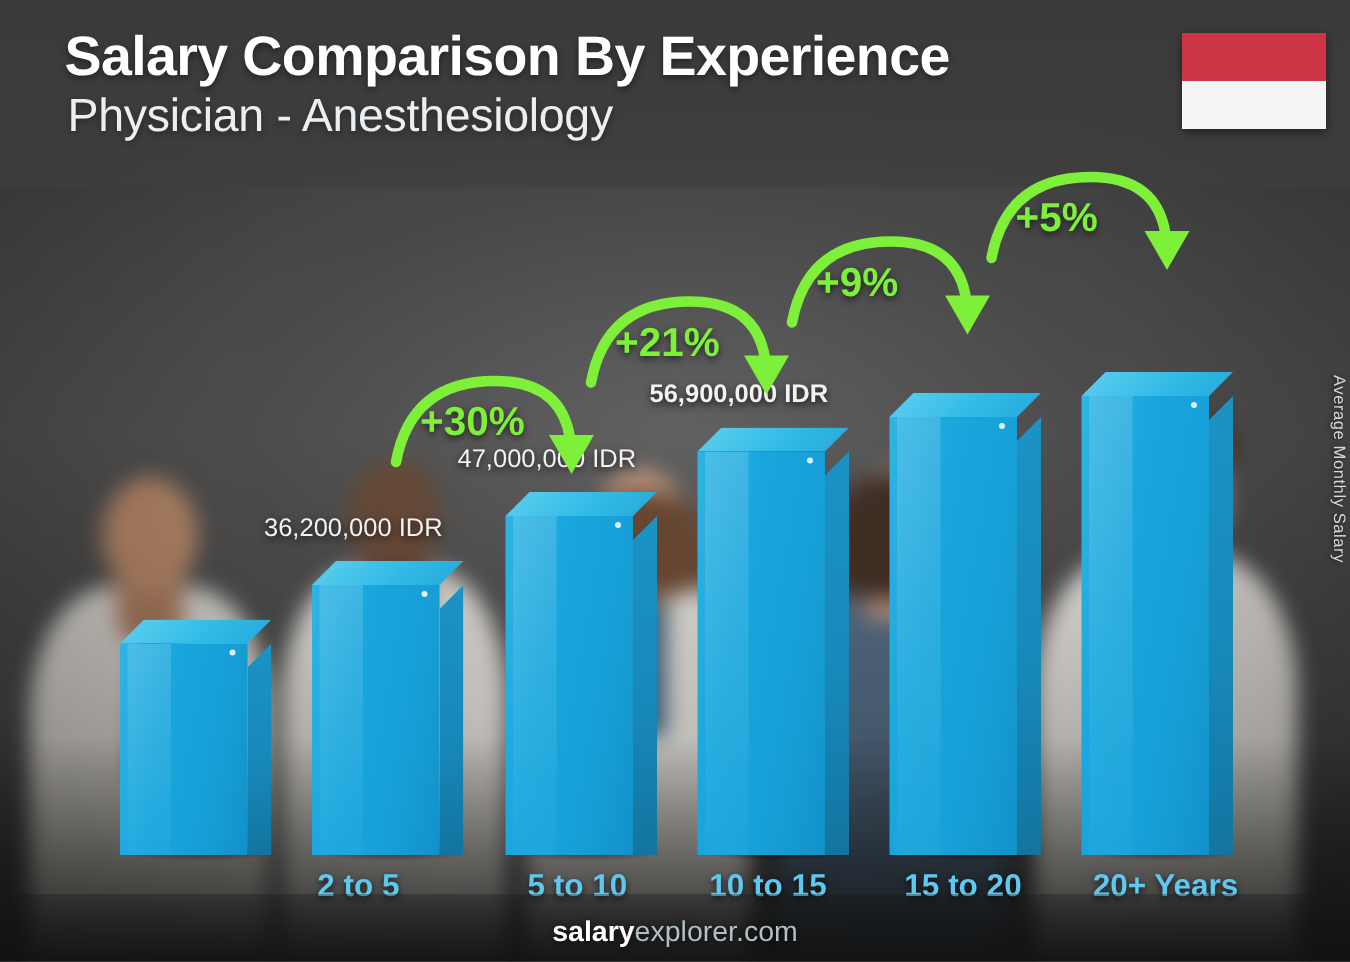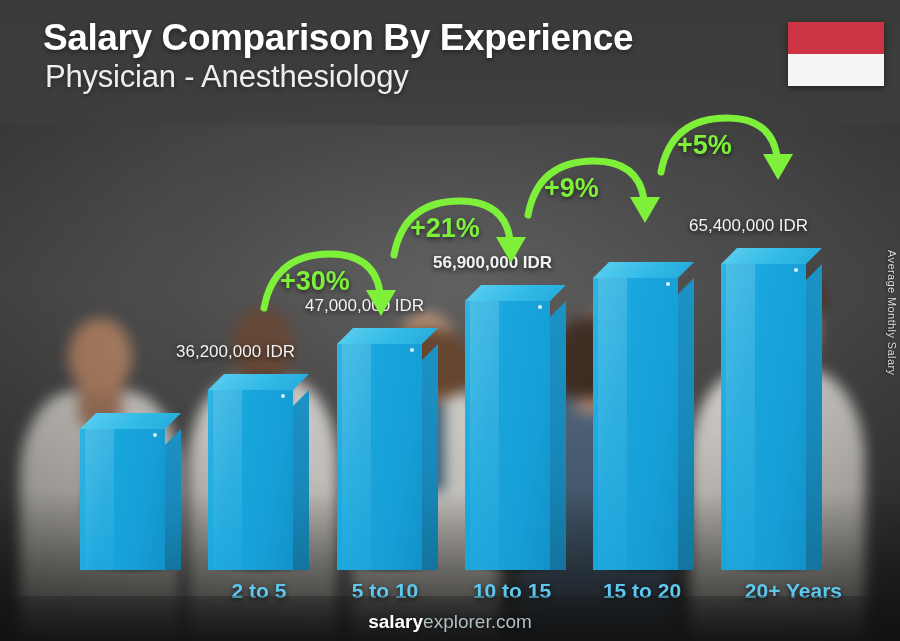--- a/index.html
+++ b/index.html
@@ -230,21 +230,20 @@
         <div class="bar-front" style="width: 85px; height: 292px;"></div>
         <div class="bar-dot" style="left: 73px; bottom: 284px;"></div>
       </div>
       <div class="bar-group" style="left: 721px; width: 101px; height: 322px;">
         <div class="bar-shadow" style="width: 101px;"></div>
         <div class="bar-side" style="left: 85px; width: 16px; height: 306px; clip-path: polygon(0px 16px, 100% 0px, 100% 100%, 0px 100%);"></div>
         <div class="bar-top" style="bottom: 306px; left: 0px; width: 101px; height: 16px; clip-path: polygon(0px 100%, 16px 0px, 100% 0px, 85px 100%);"></div>
         <div class="bar-front" style="width: 85px; height: 306px;"></div>
         <div class="bar-dot" style="left: 73px; bottom: 298px;"></div>
       </div>
-      <div class="value-label" style="left: 689px; bottom: 405px;">65,400,000 IDR</div>
       <div class="pct-wrap" style="left: 258px; top: 246px; width: 150px; height: 80px;">
         <svg class="arc-svg" width="150" height="80">
           <path d="M 6 62 Q 16 8 72 8 Q 116 8 122 46" stroke="#7ef03a" stroke-width="7" fill="none" stroke-linecap="round"></path>
           <polygon points="108,44 138,44 123,70" fill="#7ef03a"></polygon>
         </svg>
         <div class="pct-text" style="left: 22px; top: 20px;">+30%</div>
       </div>
       <div class="pct-wrap" style="left: 388px; top: 193px; width: 150px; height: 80px;">
         <svg class="arc-svg" width="150" height="80">
           <path d="M 6 62 Q 16 8 72 8 Q 116 8 122 46" stroke="#7ef03a" stroke-width="7" fill="none" stroke-linecap="round"></path>
@@ -259,25 +258,25 @@
         </svg>
         <div class="pct-text" style="left: 22px; top: 20px;">+9%</div>
       </div>
       <div class="pct-wrap" style="left: 655px; top: 110px; width: 150px; height: 80px;">
         <svg class="arc-svg" width="150" height="80">
           <path d="M 6 62 Q 16 8 72 8 Q 116 8 122 46" stroke="#7ef03a" stroke-width="7" fill="none" stroke-linecap="round"></path>
           <polygon points="108,44 138,44 123,70" fill="#7ef03a"></polygon>
         </svg>
         <div class="pct-text" style="left: 22px; top: 20px;">+5%</div>
       </div>
-      <div class="cat-label" style="left: 204px; width: 110px; text-align: center;">2 to 5</div>
+      <div class="cat-label" style="left: 184px; width: 110px; text-align: center;">2 to 5</div>
       <div class="cat-label" style="left: 330px; width: 110px;">5 to 10</div>
       <div class="cat-label" style="left: 452px; width: 120px;">10 to 15</div>
       <div class="cat-label" style="left: 582px; width: 120px;">15 to 20</div>
-      <div class="cat-label" style="left: 712px; width: 130px; text-align: right;">20+ Years</div>
+      <div class="cat-label" style="left: 712px; width: 130px;">20+ Years</div>
     </div>
 
   <div class="bottom-band"></div>
 
   <div class="footer">
     <b>salary</b><span class="dim">explorer</span><span class="dim">.com</span>
   </div>
 
 </div>
 

